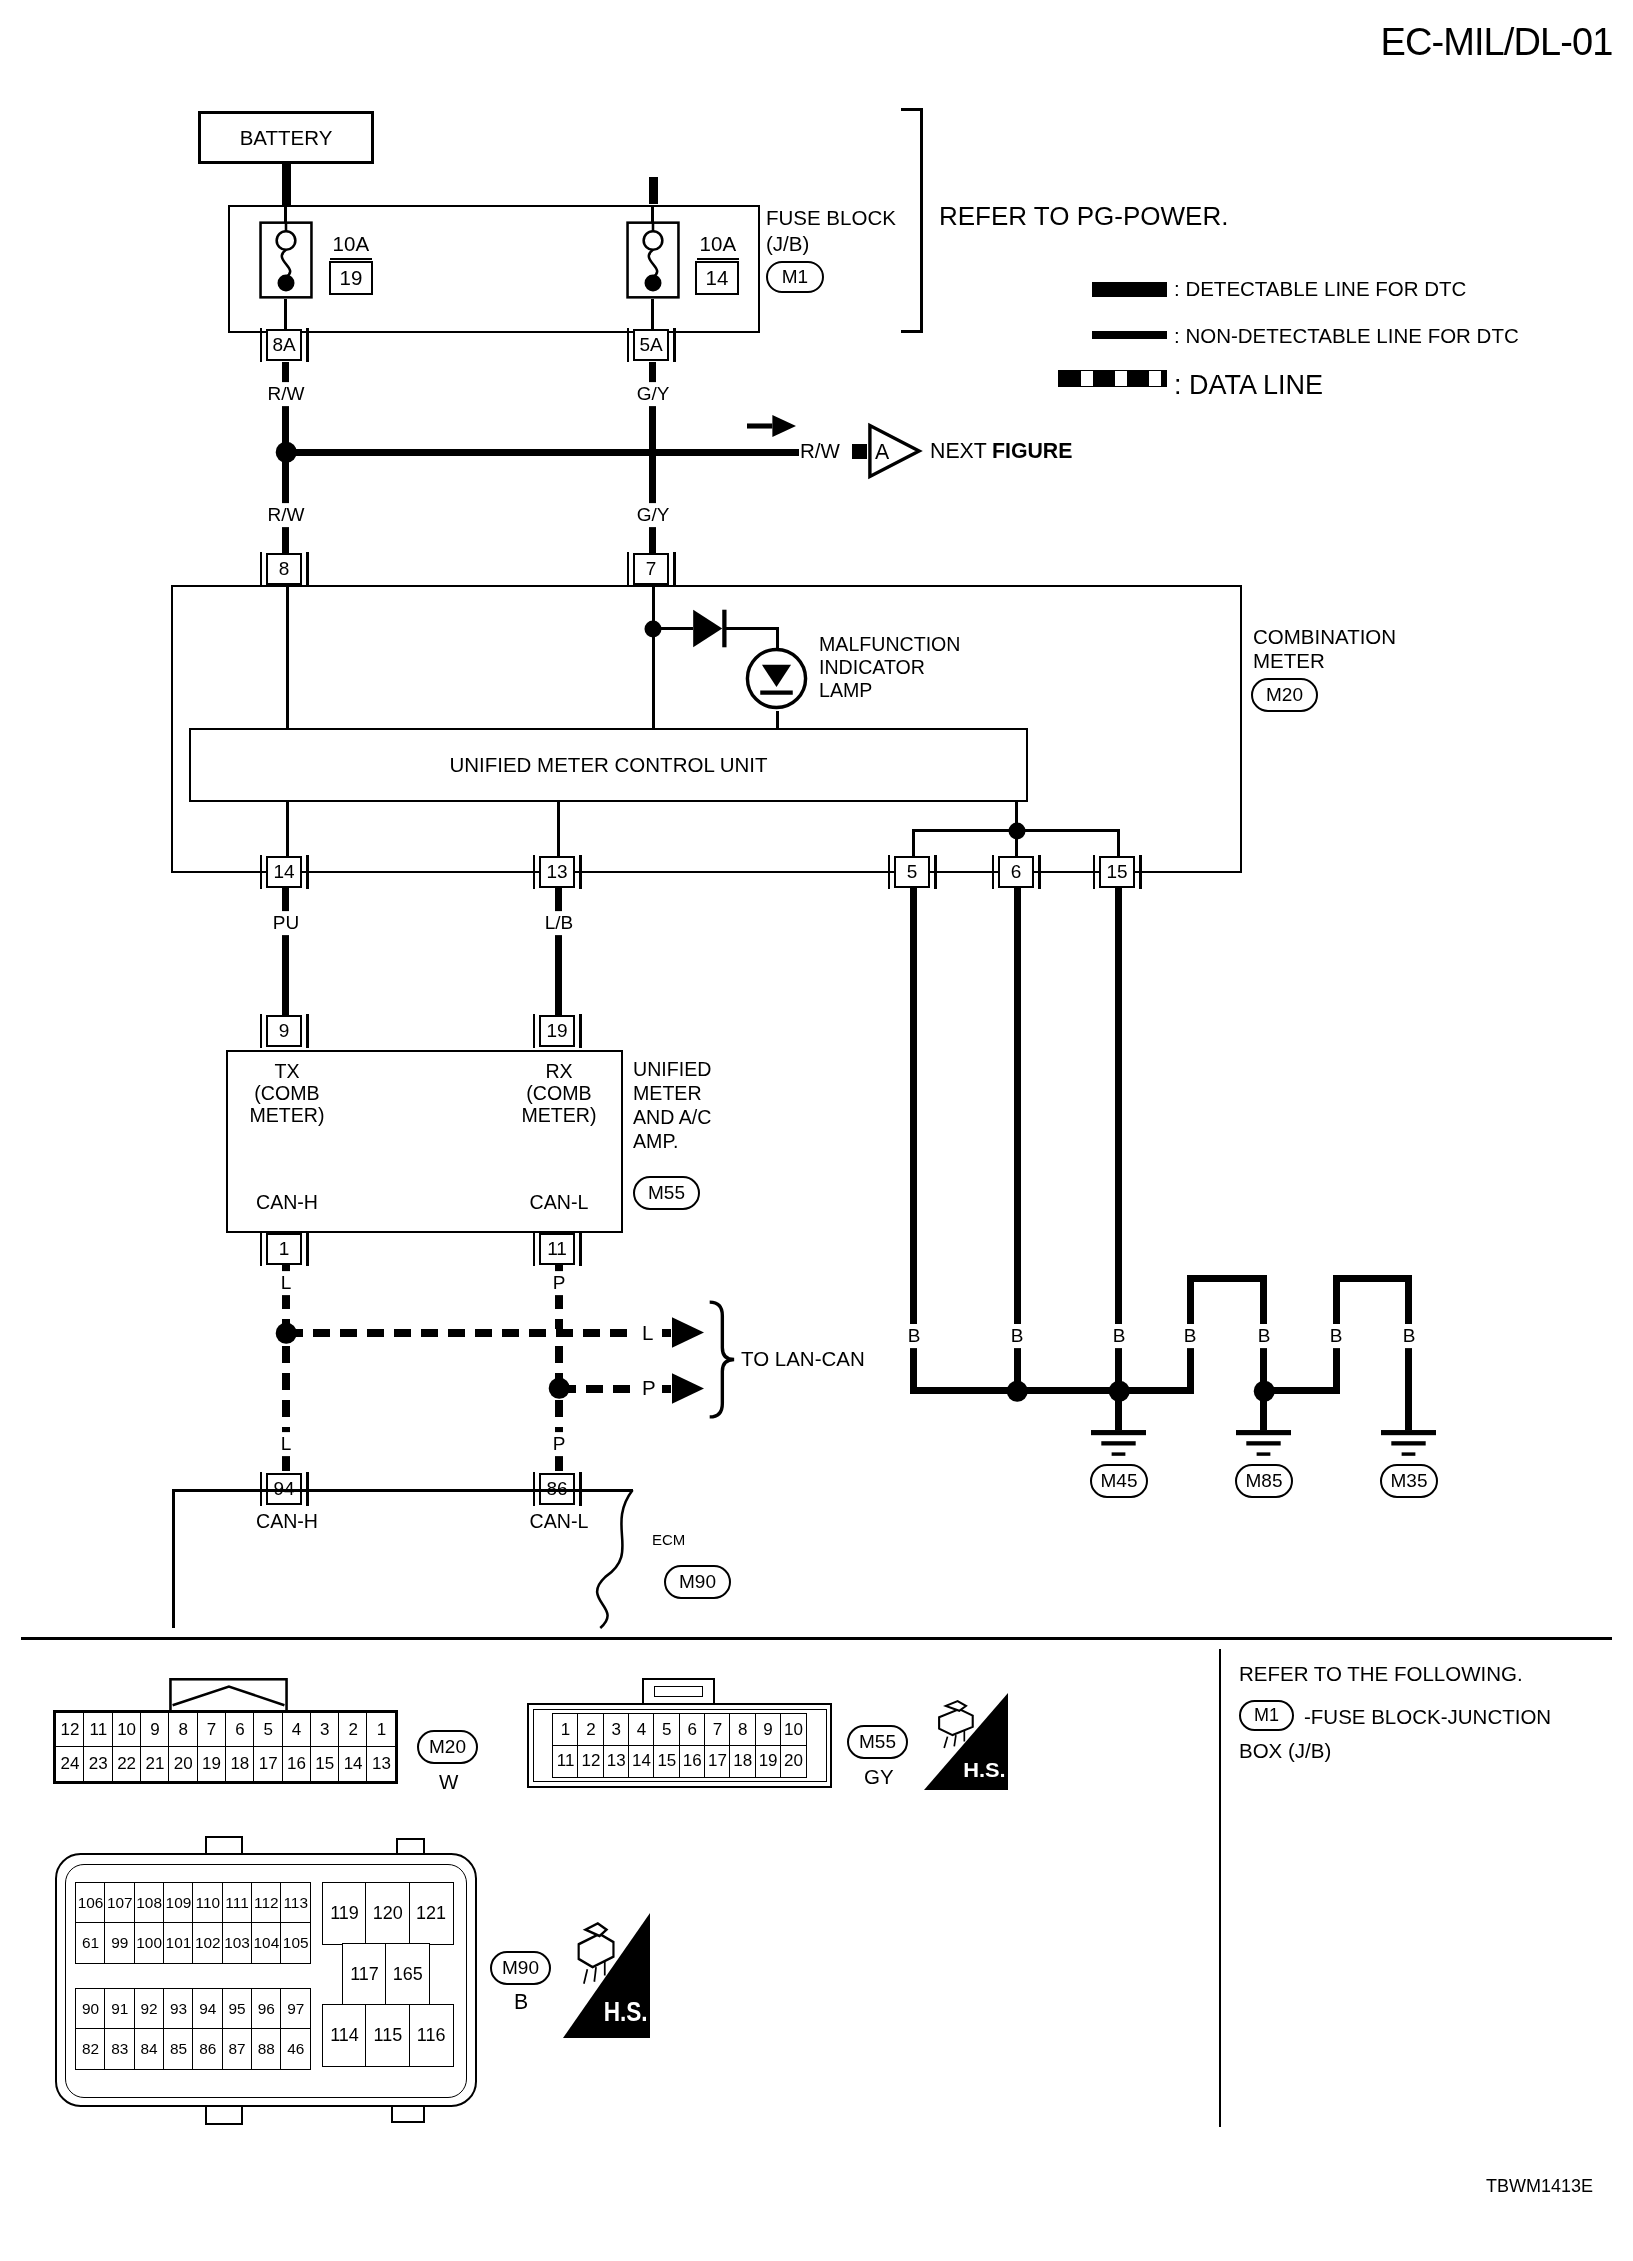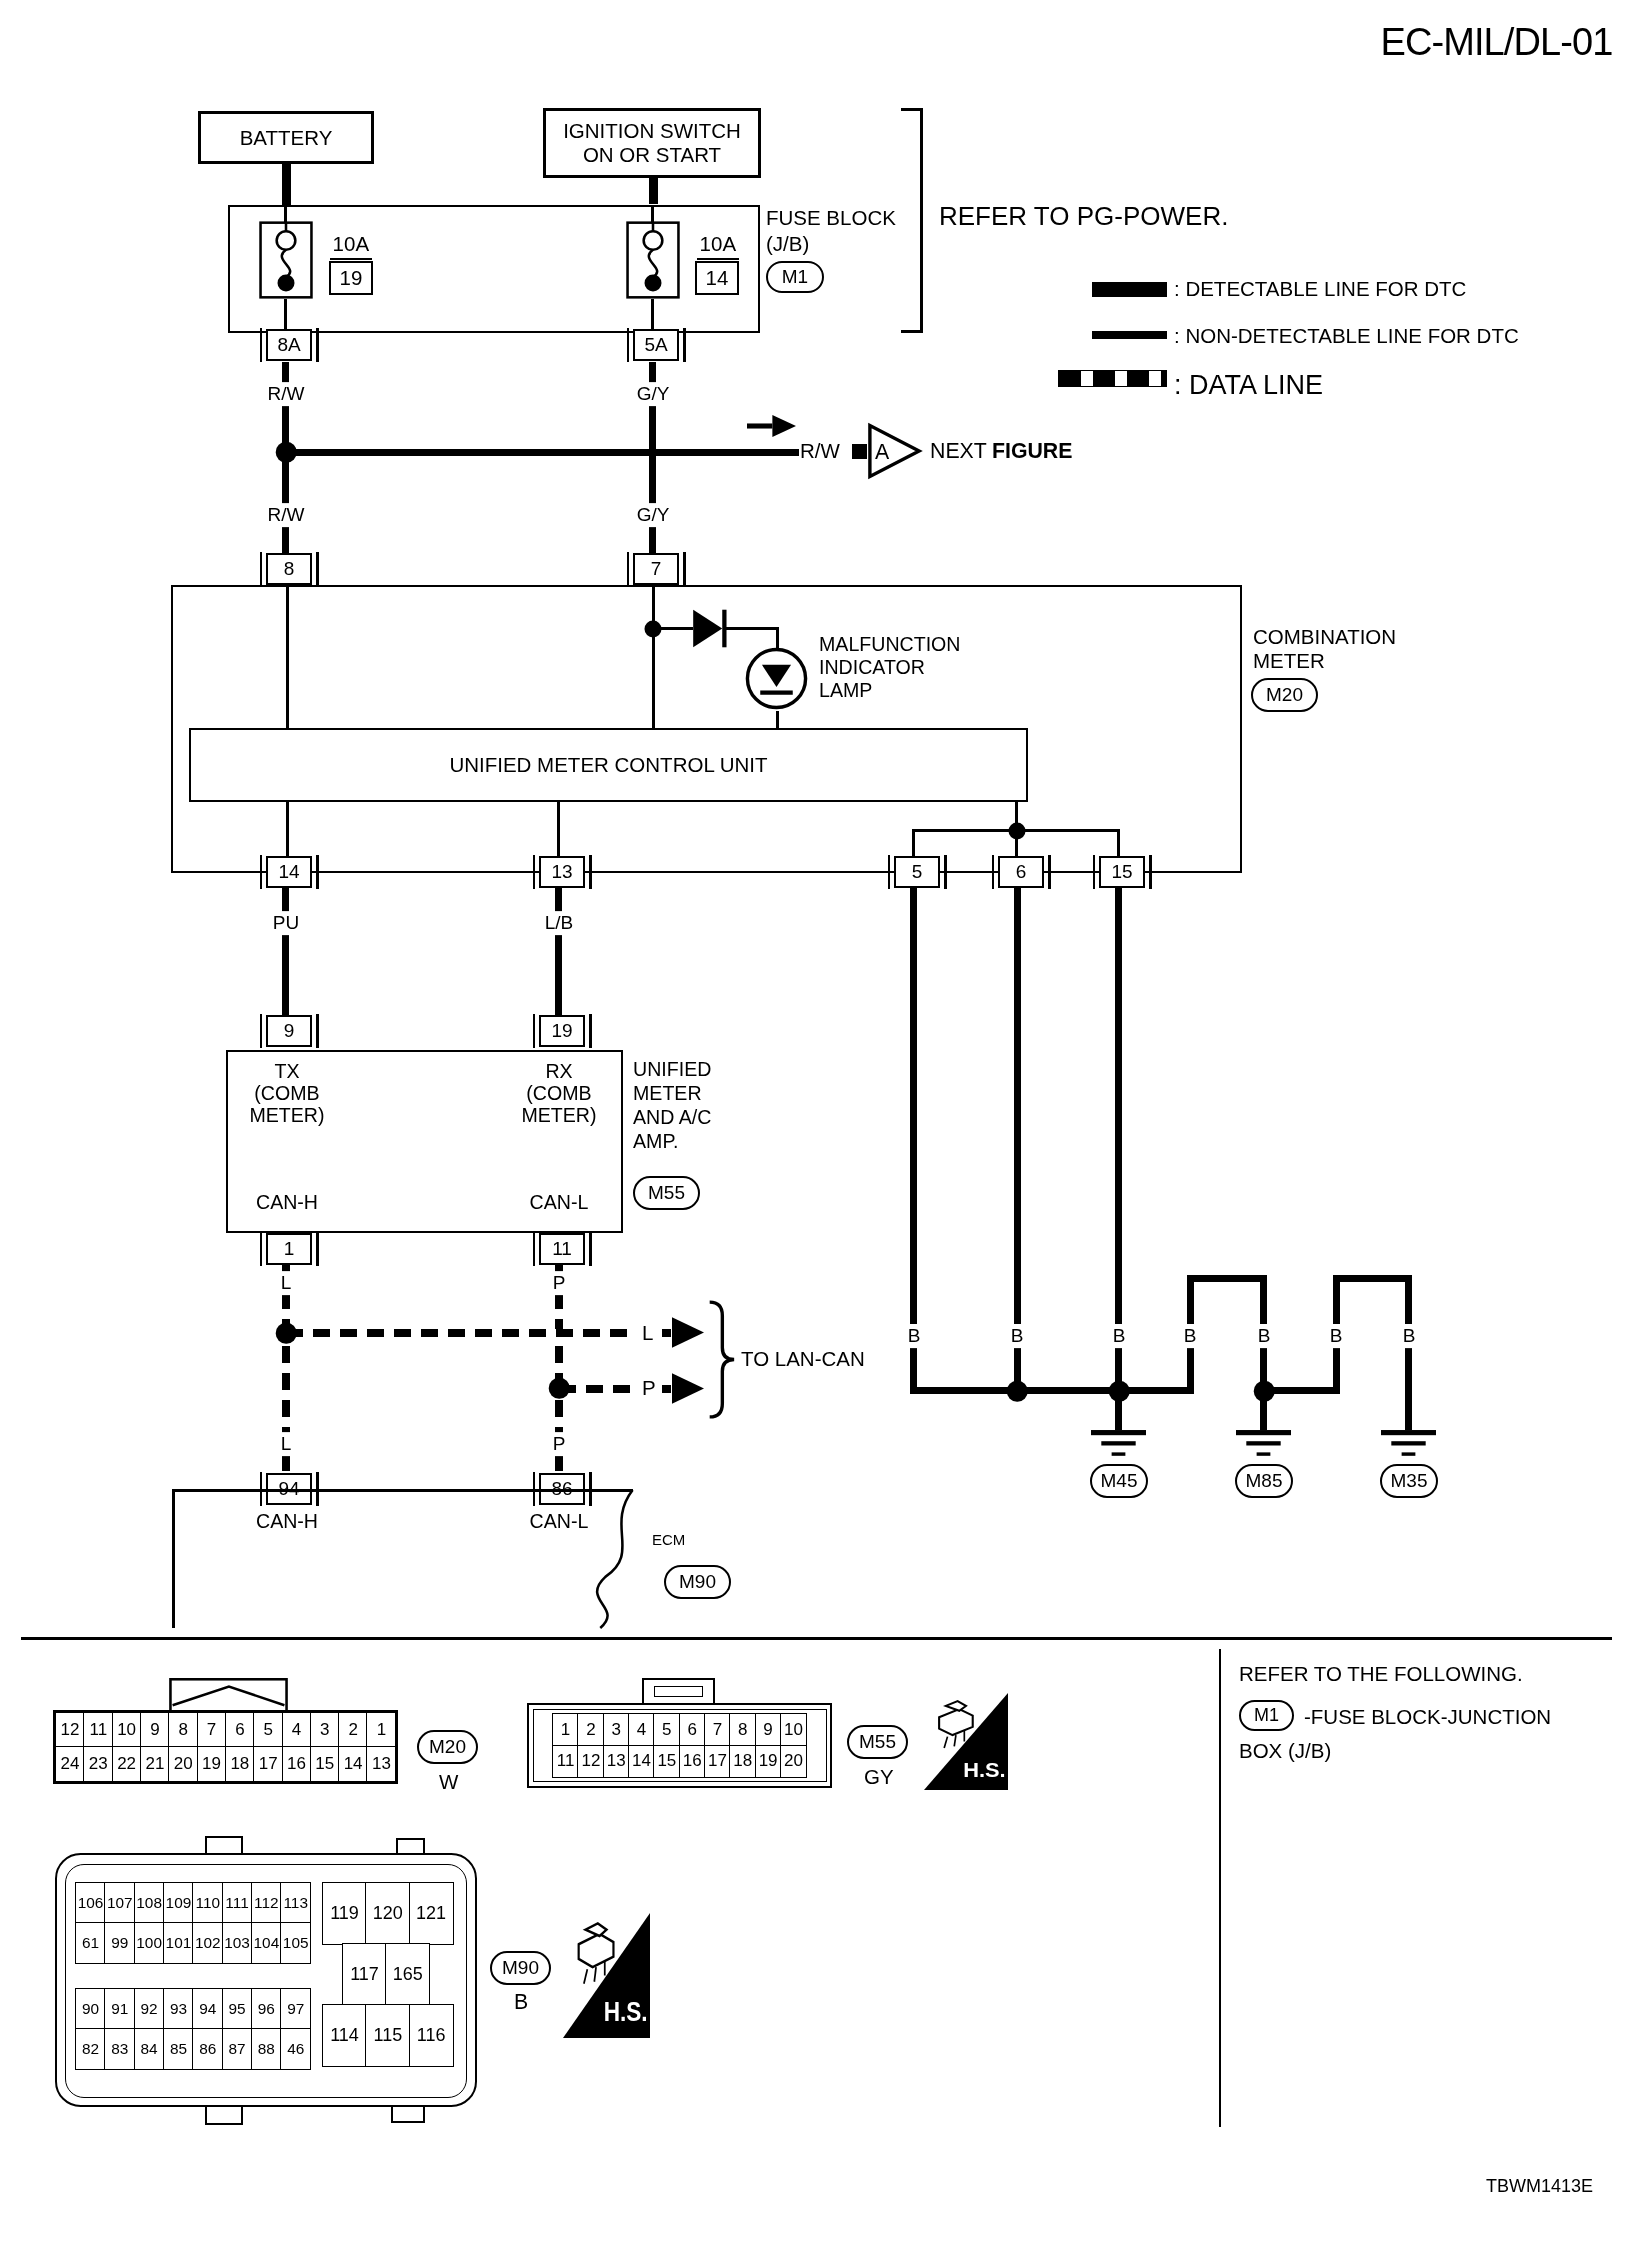--- a/index.html
+++ b/index.html
@@ -5,21 +5,21 @@
   *{box-sizing:border-box;margin:0;padding:0}
   html,body{background:#fff}
   #page{position:relative;width:1633px;height:2261px;background:#fff;
         font-family:"Liberation Sans",sans-serif;color:#000;overflow:hidden}
   .t{position:absolute;white-space:nowrap;font-size:19.6px}
   .cl{transform:translateX(-50%);text-align:center}
   .box{position:absolute;border:2.6px solid #000;background:#fff}
   .box4{border-width:3.4px}
   .wk{position:absolute;background:#000}
   .wn{position:absolute;background:#000}
-  .conn{position:absolute;width:46px;height:32px;border:2.6px solid #000;background:#fff;
+  .conn{position:absolute;width:36px;height:32px;border:2.6px solid #000;background:#fff;
         display:flex;align-items:center;justify-content:center;font-size:19px}
   .conn::before,.conn::after{content:"";position:absolute;top:-3.4px;bottom:-3.4px;width:2.6px;background:#000}
   .conn::before{left:-8.5px}
   .conn::after{right:-8.5px}
   .oval{position:absolute;border:2.6px solid #000;border-radius:17px;background:#fff;
         display:flex;align-items:center;justify-content:center;font-size:19px}
   .wl{position:absolute;transform:translate(-50%,-50%);background:#fff;padding:0.9px 3.4px;
       font-size:19px;white-space:nowrap;z-index:5}
   .dot{position:absolute;width:20.5px;height:20.5px;border-radius:50%;background:#000;
        transform:translate(-50%,-50%);z-index:4}
@@ -41,24 +41,20 @@
 </style>
 </head>
 <body>
 
 <div id="page">
 
   <div class="t" style="right:20.5px;top:20.5px;font-size:38px;letter-spacing:-0.9px">EC-MIL/DL-01</div>
 
   <div class="box box4" style="left:198px;top:111px;width:176px;height:53px;display:flex;align-items:center;justify-content:center;font-size:20.5px">
     <span>BATTERY</span>
-  </div>
-  <div class="box box4" style="left:543px;top:108px;width:218px;height:70px;display:flex;flex-direction:column;align-items:center;justify-content:center;font-size:20.5px;line-height:24px">
-    <span>IGNITION SWITCH</span>
-    <span>ON OR START</span>
   </div>
 
   <div class="wk" style="left:282px;top:164px;width:8.5px;height:41px"></div>
   <div class="wk" style="left:649px;top:177px;width:8.5px;height:27px"></div>
 
   <div class="box" style="left:228px;top:205px;width:532px;height:128px"></div>
   <div class="wn" style="left:284px;top:205px;width:3.4px;height:18px"></div>
   <div class="wn" style="left:651px;top:205px;width:3.4px;height:18px"></div>
   <div class="wn" style="left:284px;top:299px;width:3.4px;height:31px"></div>
   <div class="wn" style="left:651px;top:299px;width:3.4px;height:31px"></div>

